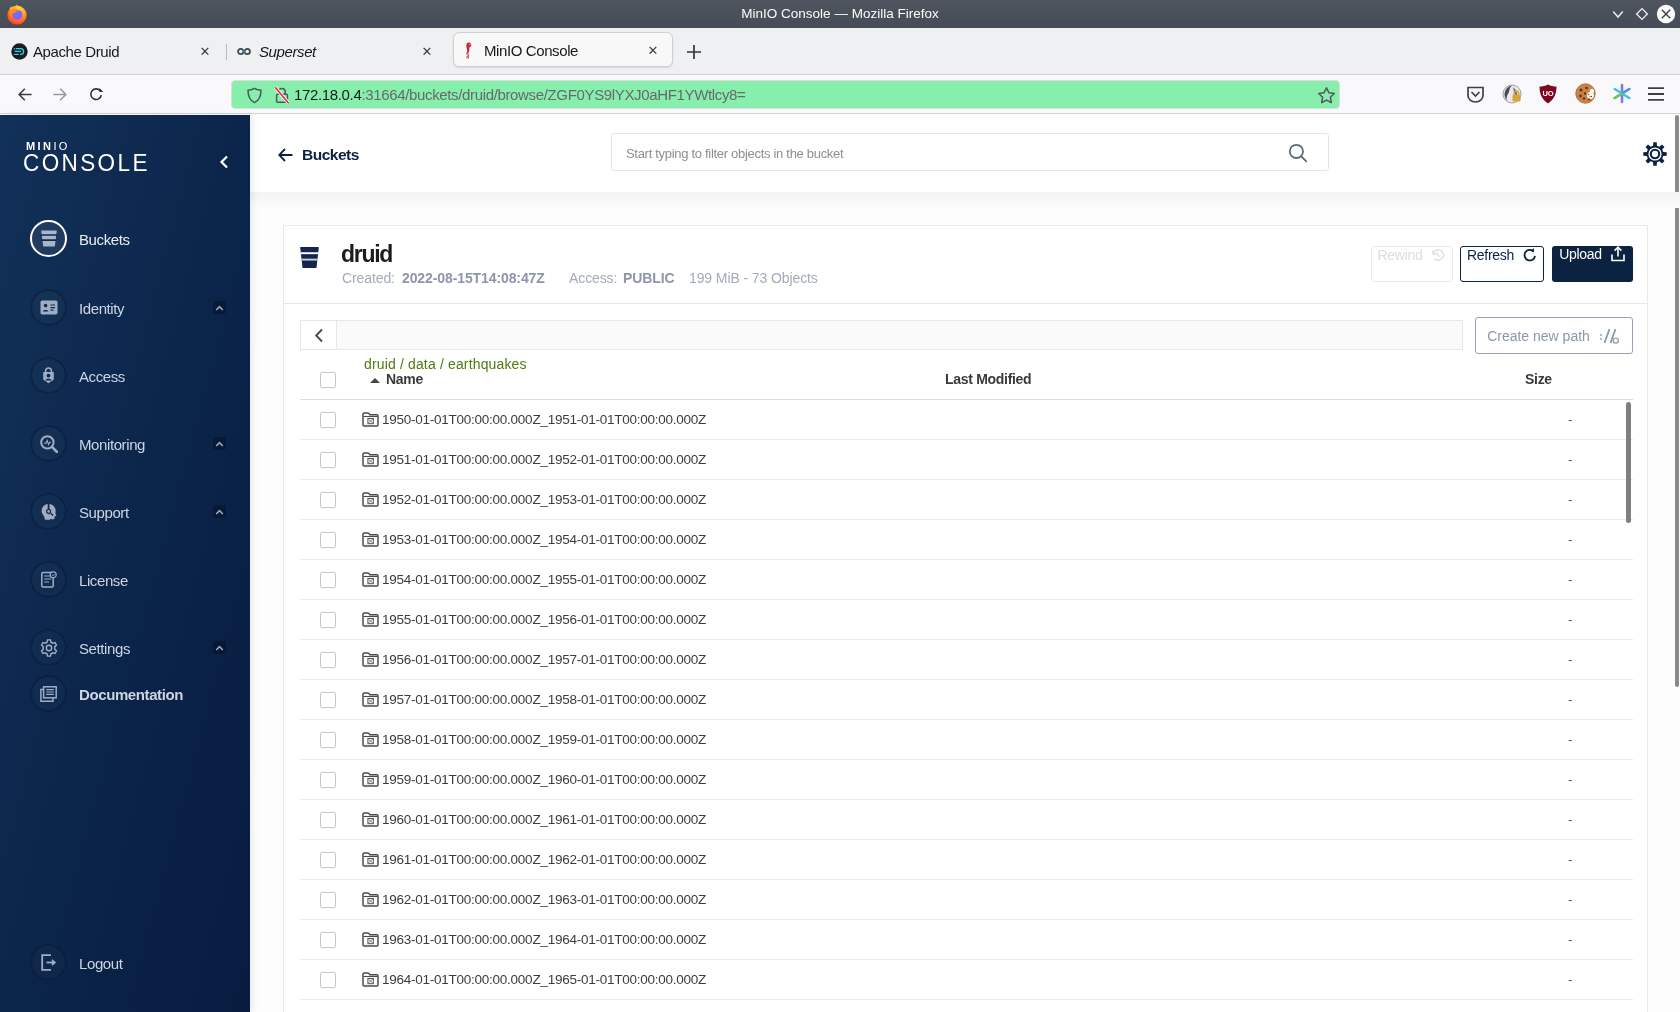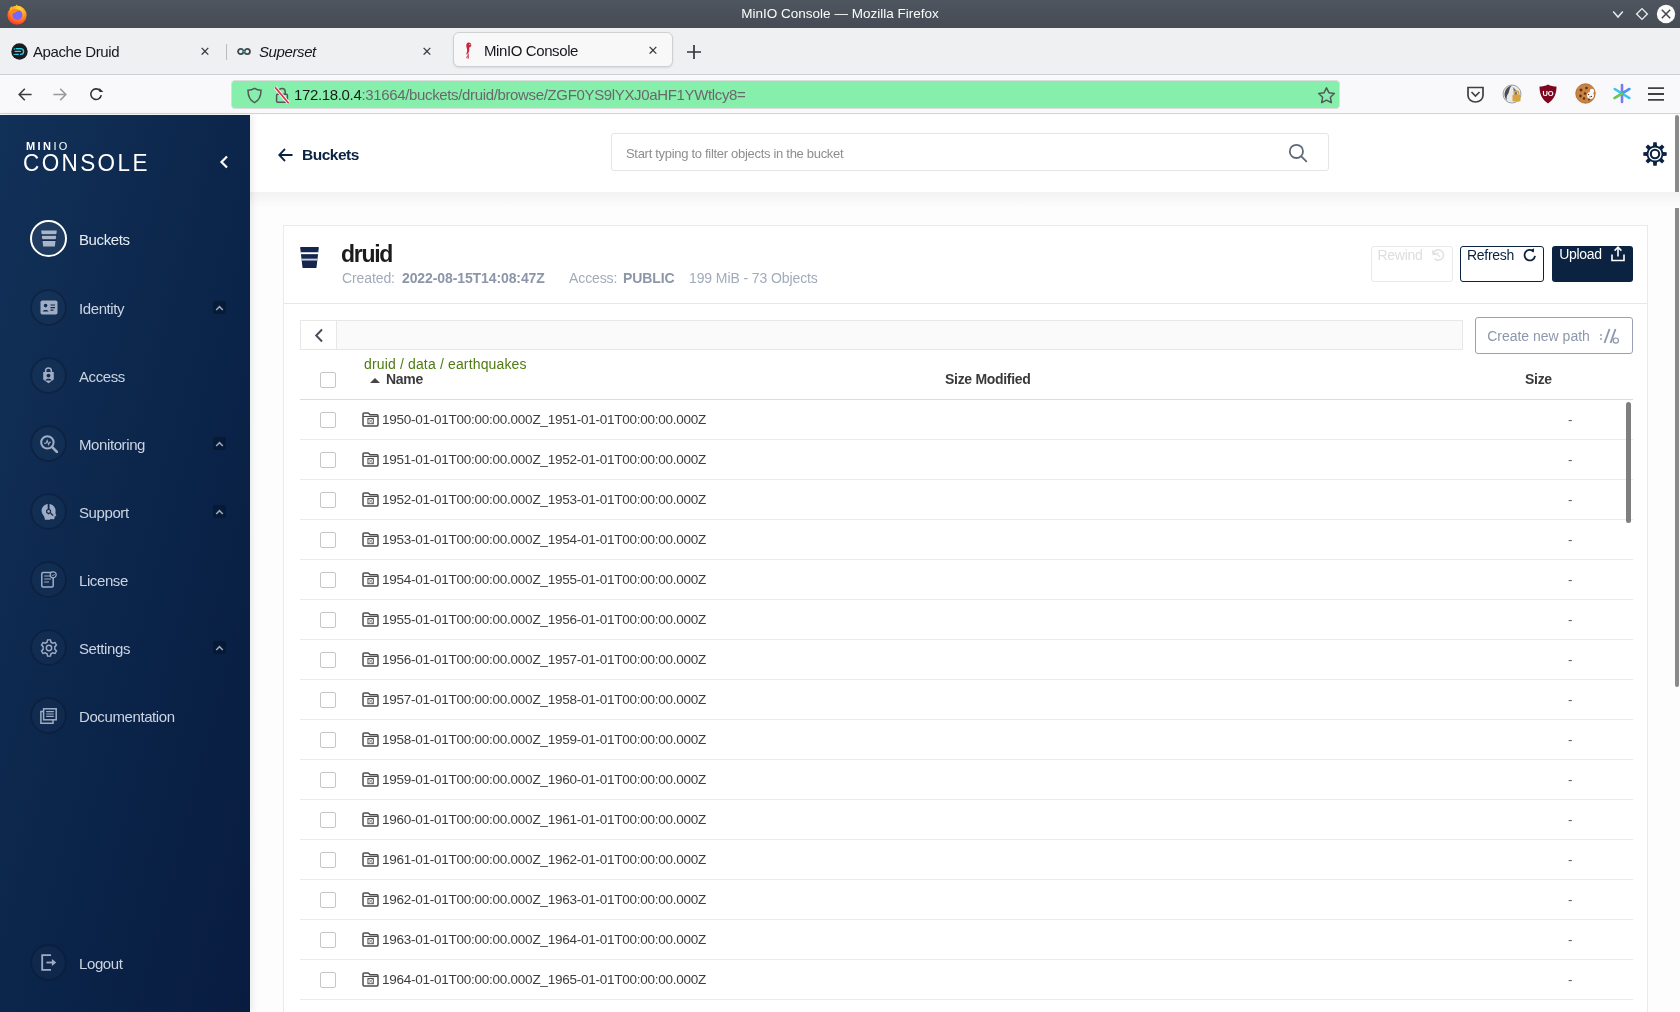--- a/index.html
+++ b/index.html
@@ -310,21 +310,21 @@
         <svg width="18" height="18" viewBox="0 0 20 20">
             <path d="M8.4 1 L11.6 1 L12.2 3.6 A 6.8 6.8 0 0 1 14.1 4.7 L16.7 3.9 L18.3 6.7 L16.4 8.5 A 6.8 6.8 0 0 1 16.4 11.5 L18.3 13.3 L16.7 16.1 L14.1 15.3 A 6.8 6.8 0 0 1 12.2 16.4 L11.6 19 L8.4 19 L7.8 16.4 A 6.8 6.8 0 0 1 5.9 15.3 L3.3 16.1 L1.7 13.3 L3.6 11.5 A 6.8 6.8 0 0 1 3.6 8.5 L1.7 6.7 L3.3 3.9 L5.9 4.7 A 6.8 6.8 0 0 1 7.8 3.6 Z" fill="none" stroke="#9fadc4" stroke-width="1.6"></path>
             <circle cx="10" cy="10" r="3" fill="none" stroke="#9fadc4" stroke-width="1.6"></circle>
           </svg>
       </div>
       <div class="mlabel">Settings</div>
       <div class="mchev"><svg width="13" height="13" viewBox="0 0 13 13">
             <path d="M3.2 8 L6.5 4.7 L9.8 8" fill="none" stroke="#97a7c2" stroke-width="1.6"></path>
           </svg></div>
     </div>
-    <div class="mitem" style="top:582px;">
+    <div class="mitem" style="top:560px;font-weight:bold;">
       <div class="mcircle">
         <svg width="17" height="16" viewBox="0 0 17 16">
             <rect x="3.6" y="0.8" width="12.6" height="11" fill="none" stroke="#9fadc4" stroke-width="1.5"></rect>
             <path d="M3.6 3.6 L0.9 3.6 L0.9 15.2 L13 15.2 L13 11.8" fill="none" stroke="#9fadc4" stroke-width="1.5"></path>
             <path d="M6.2 3.6 L13.8 3.6 M6.2 6 L13.8 6 M6.2 8.4 L13.8 8.4" stroke="#9fadc4" stroke-width="1.2"></path>
           </svg>
       </div>
       <div class="mlabel">Documentation</div>
     </div>
     <div class="mitem" style="top:829px;">
@@ -410,21 +410,21 @@
                 <path d="M10.5 1 L5.5 15"></path>
                 <path d="M16.5 1 L11.5 15"></path>
               </g>
               <circle cx="16.8" cy="12.6" r="2.6" fill="none" stroke="#8c97ab" stroke-width="1.2"></circle>
             </svg>
         </div>
         <div id="thead">
           <div class="cbx" style="top:13px;"></div>
           <div class="abs" style="left:70px; top:19px; width:0; height:0; border-left:5.5px solid transparent; border-right:5.5px solid transparent; border-bottom:5.5px solid #454545;"></div>
           <div class="hcell" style="left:86px;">Name</div>
-          <div class="hcell" style="left:645px;">Size Modified</div>
+          <div class="hcell" style="left:645px;">Last Modified</div>
           <div class="hcell" style="left:1225px;">Size</div>
         </div>
         <div id="rows">
 <div class="row" style="top:174px">
     <div class="cbx"></div>
     <svg class="ficon" width="17" height="15" viewBox="0 0 17 15">
       <path d="M1 2.2 C1 1.5 1.5 1 2.2 1 L5.8 1 C6.3 1 6.7 1.2 7 1.6 L7.8 2.7 L14.8 2.7 C15.5 2.7 16 3.2 16 3.9 L16 12.8 C16 13.5 15.5 14 14.8 14 L2.2 14 C1.5 14 1 13.5 1 12.8 Z" fill="none" stroke="#4d4d4d" stroke-width="1.5"></path>
       <path d="M1.2 4.5 L15.8 4.5" stroke="#4d4d4d" stroke-width="1.1"></path>
       <rect x="5.9" y="6.5" width="5.4" height="5.2" fill="none" stroke="#555" stroke-width="1"></rect>
       <path d="M6.1 6.7 L11.1 11.5 M11.1 6.7 L6.1 11.5" stroke="#666" stroke-width="0.8"></path>

